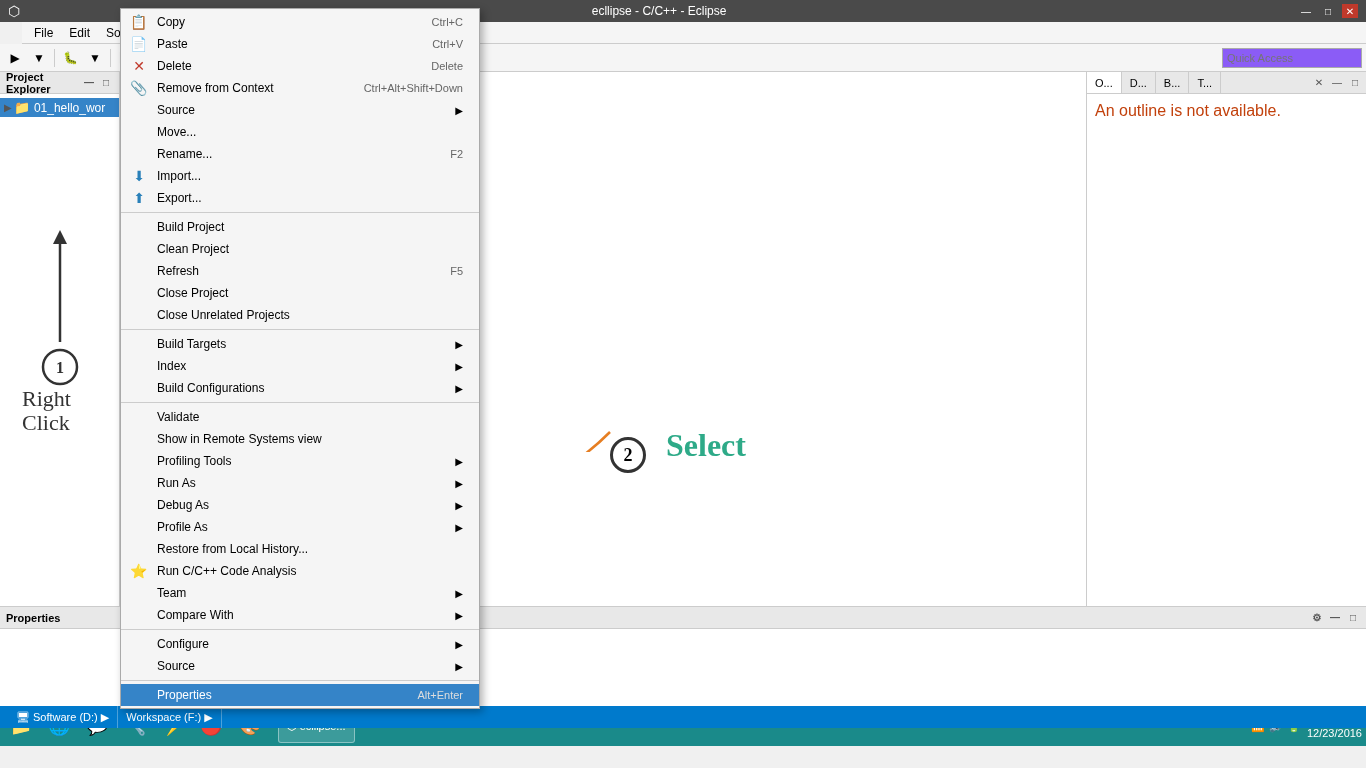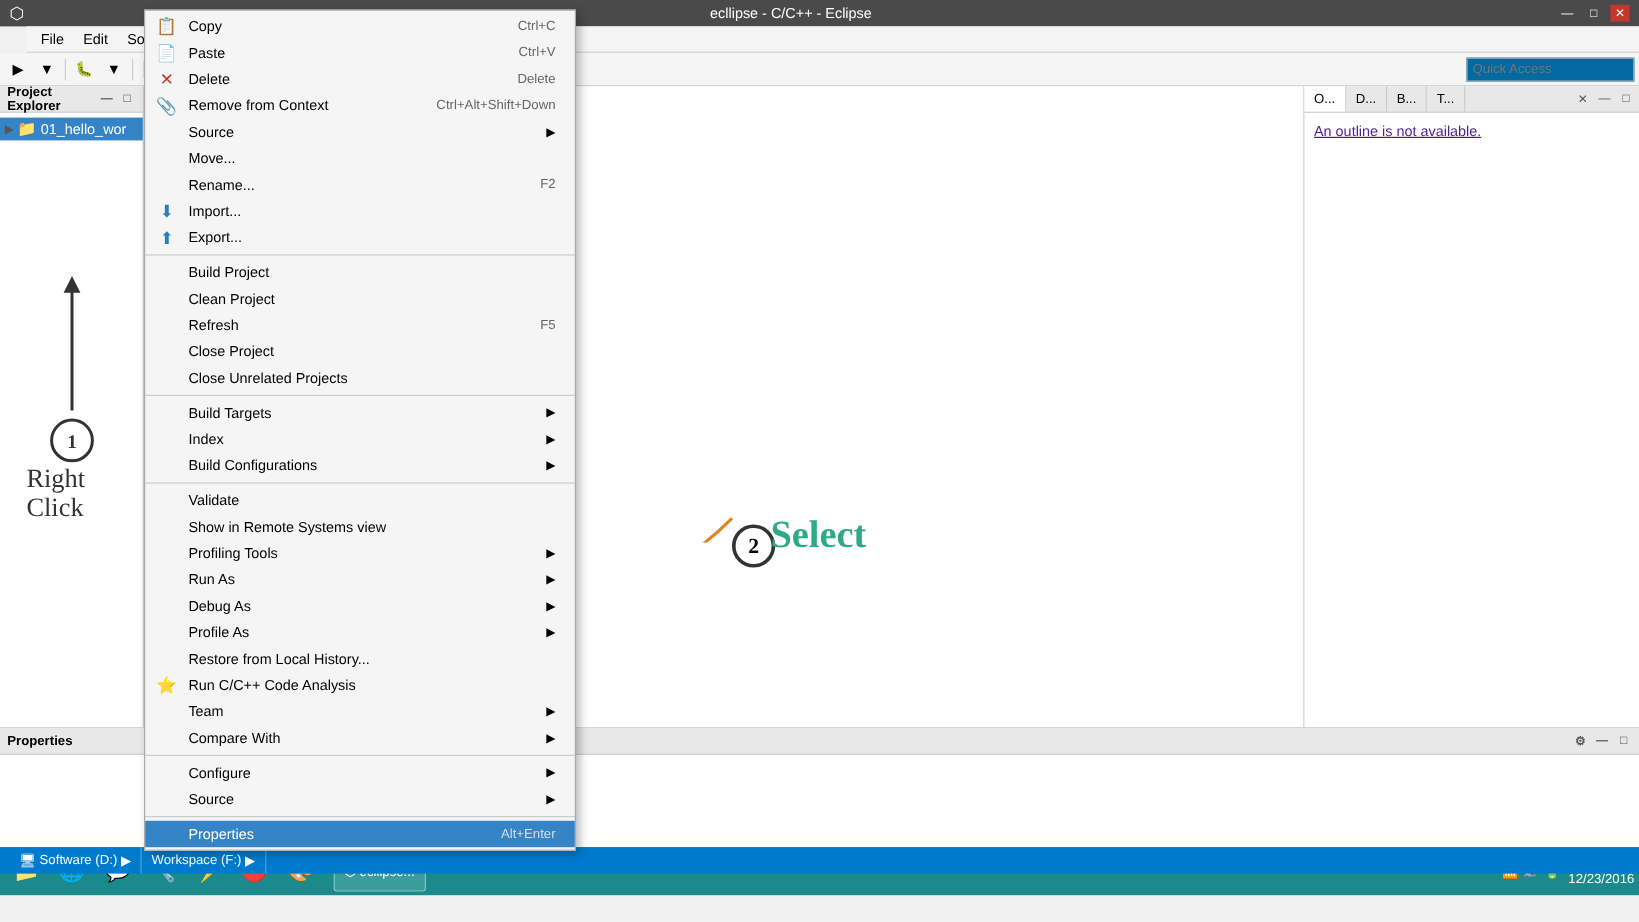--- a/index.html
+++ b/index.html
@@ -92,21 +92,21 @@
       margin-left: auto;
       display: flex;
       align-items: center;
     }
     .quick-access-input {
       border: 1px solid #aaa;
       height: 20px;
       padding: 0 4px;
       font-size: 11px;
       width: 140px;
-      background: #0369a1;
+      background: #8b5cf6;
     }
 
     
     .main-area {
       display: flex;
       height: calc(768px - 22px - 22px - 28px - 32px);
       justify-content: center;
     }
 
     
@@ -199,24 +199,23 @@
     .right-tab.active { background: white; }
     .right-panel-controls {
       margin-left: auto;
       display: flex;
       align-items: center;
       padding: 0 4px;
       gap: 4px;
     }
     .right-panel-content {
       padding: 8px;
-      font-size: 12px;
-      color: #4c1d95;
+      font-size: 16px;
+      color: #c2410c;
       flex: 1;
-      text-decoration: underline;
     }
 
     
     .bottom-panel {
       height: 120px;
       border-top: 1px solid #ccc;
       background: white;
       display: flex;
       flex-direction: column;
     }
@@ -449,21 +448,21 @@
         <text x="55" y="151" text-anchor="middle" font-family="Comic Sans MS,cursive" font-size="16" font-weight="bold" fill="#333">1</text>
       </svg>
       <div style="position:absolute; top:165px; left:17px; font-family:'Comic Sans MS',cursive; font-size:22px; color:#333; line-height:1.1;">Right<br>Click</div>
     </div>
   </div>
 
   <div class="drawing-area">
 
     <div style="position:absolute; left:390px; top:170px;">
       <div class="circle-num" style="left:100px; top:195px;">2</div>
-      <div class="select-annotation" style="left:132px; top:185px;">Select</div>
+      <div class="select-annotation" style="left:156px; top:185px;">Select</div>
 
       <svg width="200" height="220" style="position:absolute; left:-60px; top:-10px;">
         <path d="M 160 200 Q 120 240 80 250" stroke="#e67e22" stroke-width="2.5" fill="none" marker-end="url(#arr)"></path>
         <defs>
           <marker id="arr" markerWidth="8" markerHeight="8" refX="4" refY="4" orient="auto">
             <path d="M0,0 L8,4 L0,8 Z" fill="#e67e22"></path>
           </marker>
         </defs>
       </svg>
     </div>

